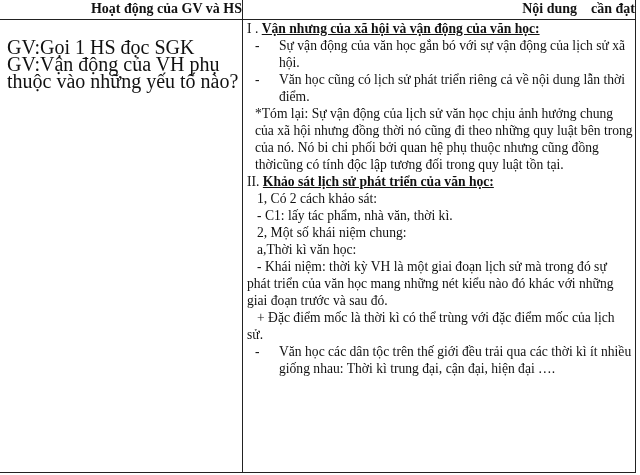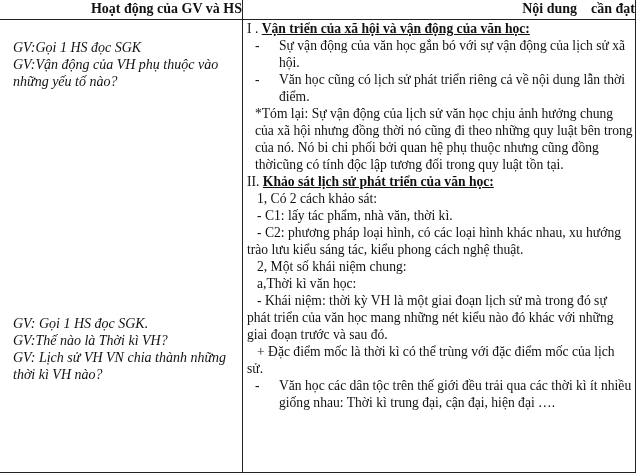--- a/index.html
+++ b/index.html
@@ -6,21 +6,21 @@
   body { width:640px; height:475px; overflow:hidden; position:relative;
          font-family:"Liberation Serif", "DejaVu Serif", serif; color:#111; }
   .tbl { position:absolute; left:-2px; top:-1px; width:638px; height:474px;
          border:1px solid #222; box-sizing:border-box; }
   .hdr { position:absolute; left:0; top:0; right:0; height:19px;
          border-bottom:1px solid #222; }
   .hdr .h { position:absolute; top:1px; font-weight:bold; font-size:14px; text-align:right; }
   .h1 { left:0; width:243px; }
   .h2 { left:243px; right:0; }
   .vline { position:absolute; left:243px; top:0; bottom:0; width:1px; background:#222; }
-  .col1 { position:absolute; left:14px; top:39px; width:234px; font-size:14px; line-height:17px;font-style:italic; }
+  .col1 { position:absolute; left:8px; top:39px; width:234px; font-size:20px; line-height:17px; }
   .col1b { top:315px; }
   .col2 { position:absolute; left:248px; top:20px; width:386px; font-size:13.6px; line-height:17px; }
   .p { margin:0; }
   .sec { font-weight:normal; }
   .sec u { font-weight:bold; }
   .dash { display:flex; }
   .dash .d { width:24px; padding-left:8px; flex:none; }
   .dash .t { flex:1; }
   .ind { padding-left:10px; }
   .ind2 { padding-left:8px; }
@@ -32,41 +32,35 @@
   <div class="hdr">
     <div class="h h1">Hoạt động của GV và HS</div>
     <div class="h h2" style="white-space:pre">Nội dung    cần đạt</div>
   </div>
   <div class="vline"></div>
 
   <div class="col1">
     <p class="p">GV:Gọi 1 HS đọc SGK</p>
     <p class="p">GV:Vận động của VH phụ thuộc vào những yếu tố nào?</p>
   </div>
-  <div class="col1 col1b">
-    <p class="p">GV: Gọi 1 HS đọc SGK.</p>
-    <p class="p">GV:Thế nào là Thời kì VH?</p>
-    <p class="p">GV: Lịch sử VH VN chia thành những thời kì VH nào?</p>
-  </div>
 
   <div class="col2">
-    <p class="p sec"><span>I . </span><u>Vận triển của xã hội và vận động của văn học:</u></p>
+    <p class="p sec"><span>I . </span><u>Vận nhưng của xã hội và vận động của văn học:</u></p>
     <div class="dash">
         <span class="d">-</span>
         <span class="t">Sự vận động của văn học gắn bó với sự vận động của lịch sử xã hội.</span>
       </div>
     <div class="dash">
         <span class="d">-</span>
         <span class="t">Văn học cũng có lịch sử phát triển riêng cả về nội dung lẫn thời điểm.</span>
       </div>
     <p class="p ind2">*Tóm lại: Sự vận động của lịch sử văn học chịu ảnh hưởng chung của xã hội nhưng đồng thời nó cũng đi theo những quy luật bên trong của nó. Nó bi chi phối bởi quan hệ phụ thuộc nhưng cũng đồng thờicũng có tính độc lập tương đối trong quy luật tồn tại.</p>
     <p class="p sec"><span>II. </span><u>Khảo sát lịch sử phát triển của văn học:</u></p>
     <p class="p ind">1, Có 2 cách khảo sát:</p>
     <p class="p ind">- C1: lấy tác phẩm, nhà văn, thời kì.</p>
-    <p class="p" style="text-indent:10px">- C2: phương pháp loại hình, có các loại hình khác nhau, xu hướng trào lưu kiểu sáng tác, kiểu phong cách nghệ thuật.</p>
     <p class="p ind">2, Một số khái niệm chung:</p>
     <p class="p ind">a,Thời kì văn học:</p>
     <p class="p" style="text-indent:10px">- Khái niệm: thời kỳ VH là một giai đoạn lịch sử mà trong đó sự phát triển của văn học mang những nét kiểu nào đó khác với những giai đoạn trước và sau đó.</p>
     <p class="p" style="text-indent:10px">+ Đặc điểm mốc là thời kì có thể trùng với đặc điểm mốc của lịch sử.</p>
     <div class="dash">
         <span class="d">-</span>
         <span class="t">Văn học các dân tộc trên thế giới đều trải qua các thời kì ít nhiều giống nhau: Thời kì trung đại, cận đại, hiện đại ….</span>
       </div>
   </div>
 </div>

